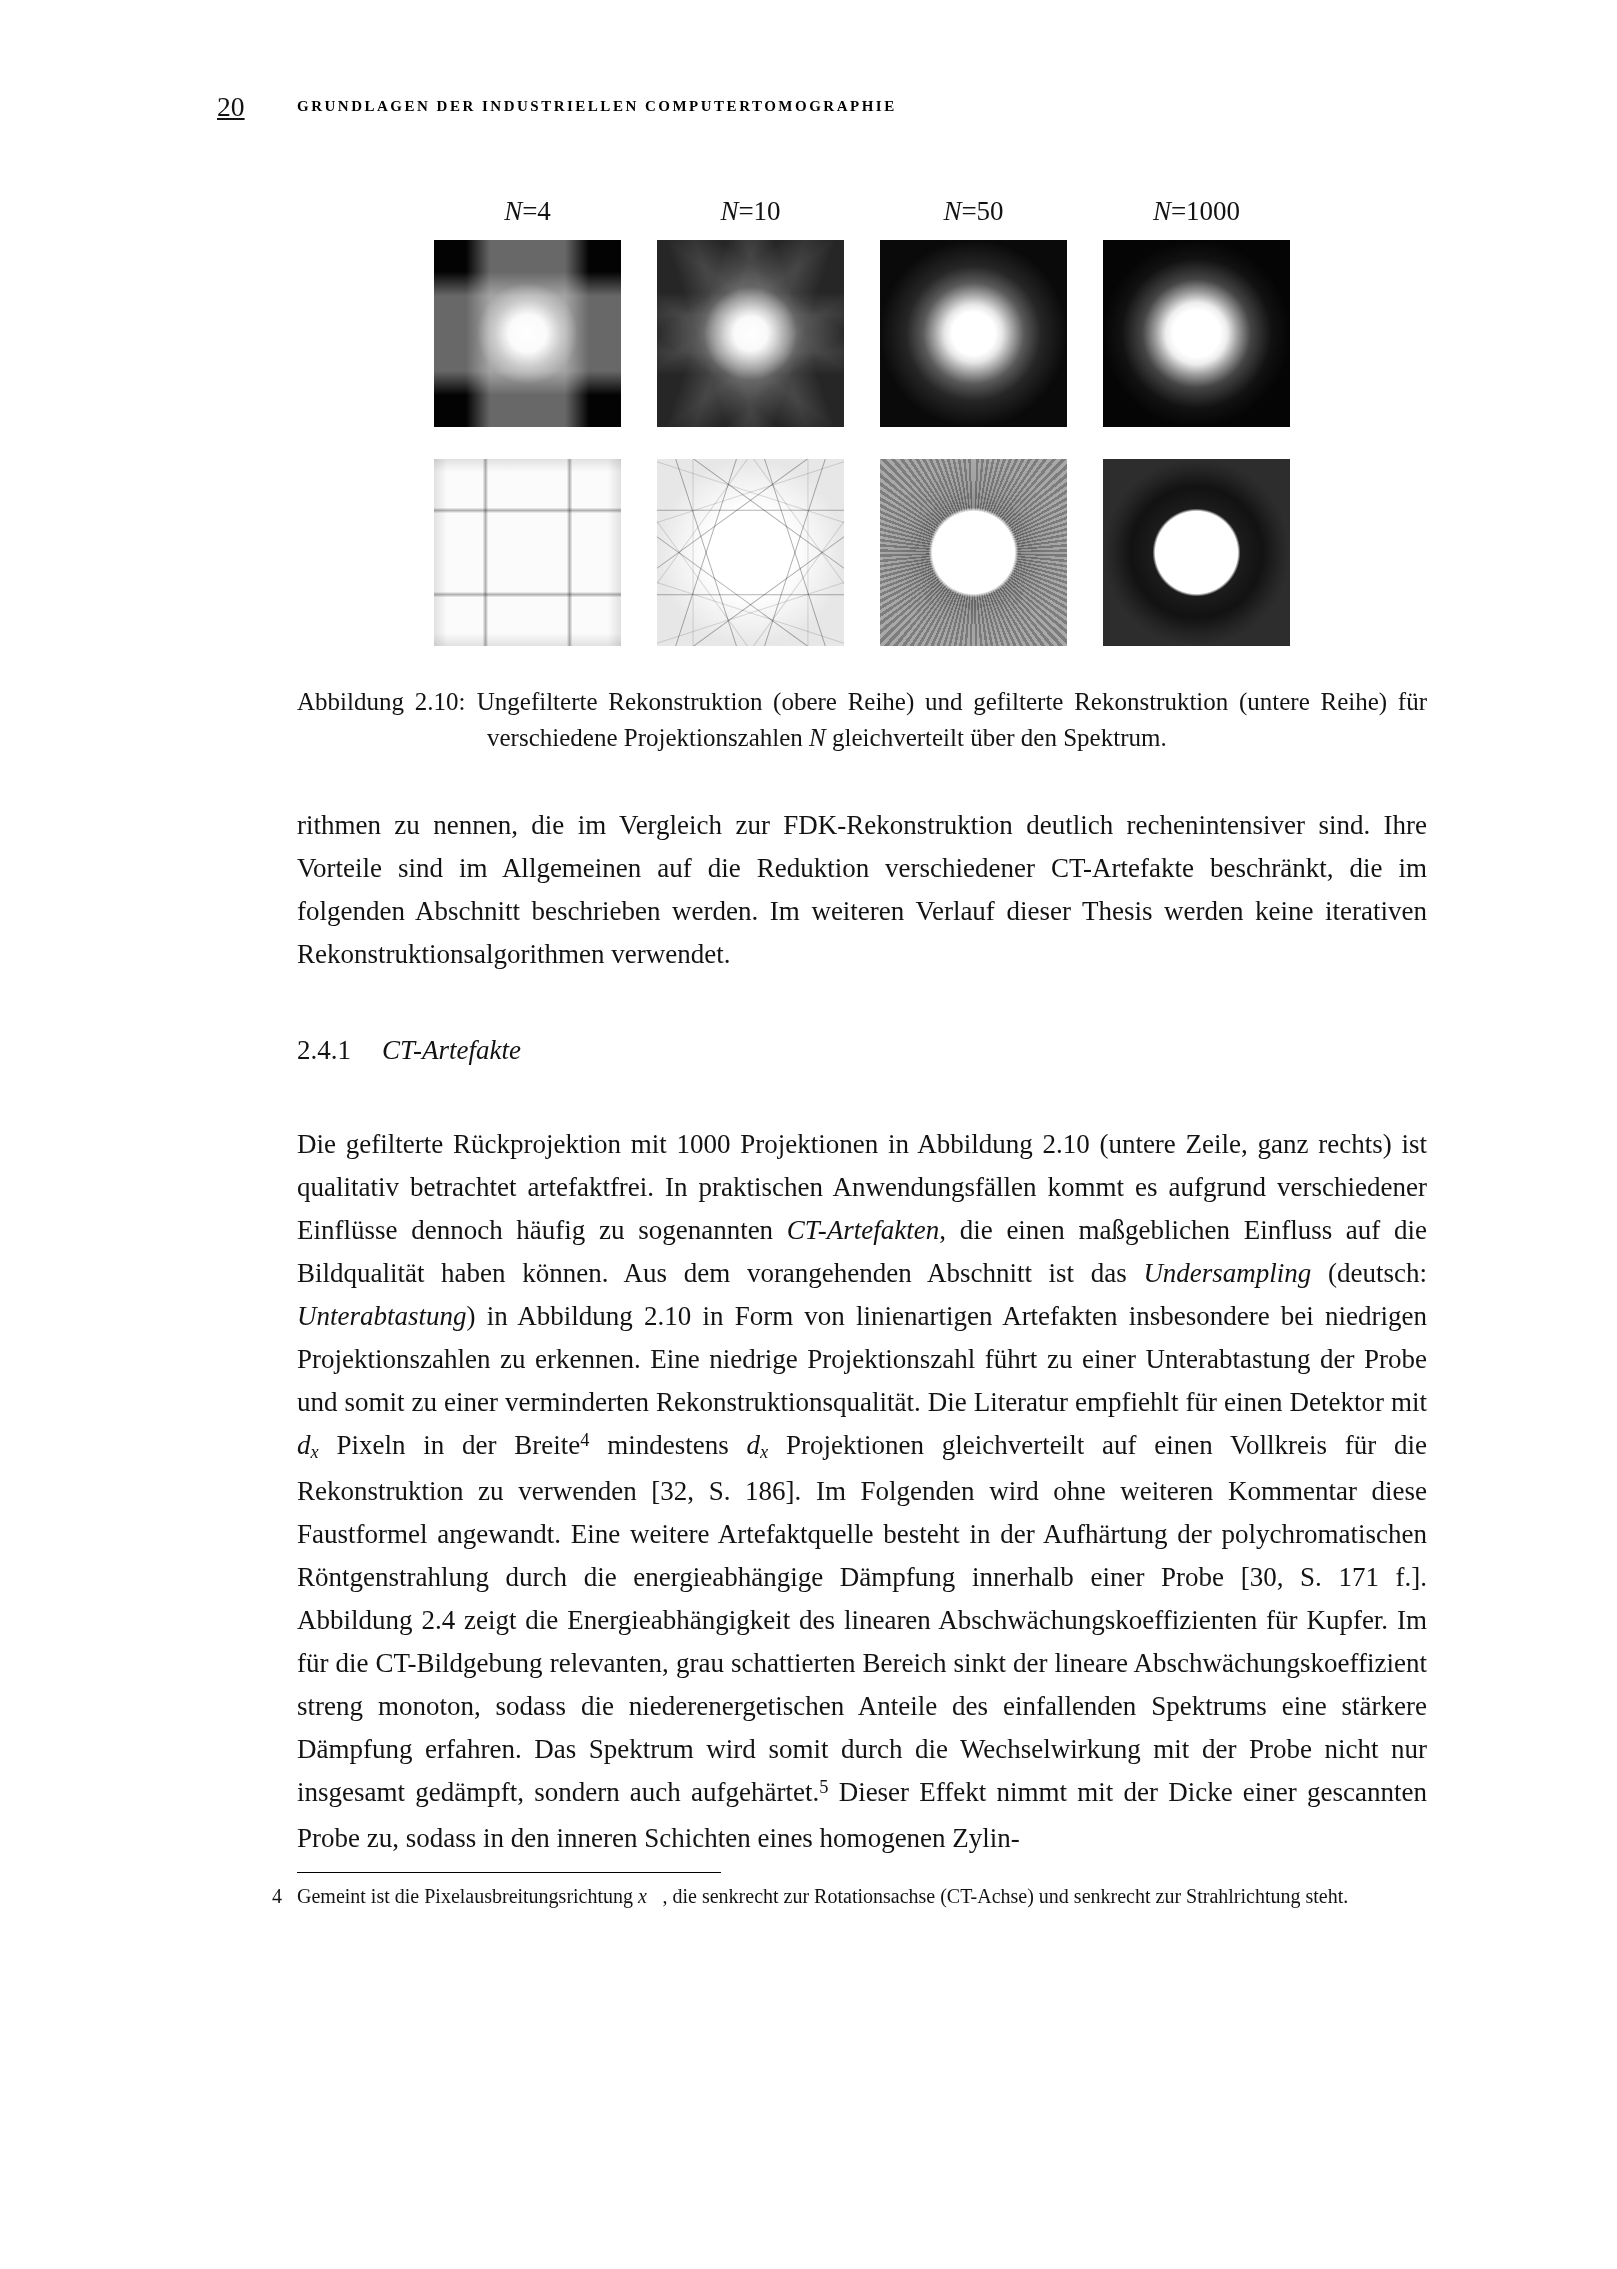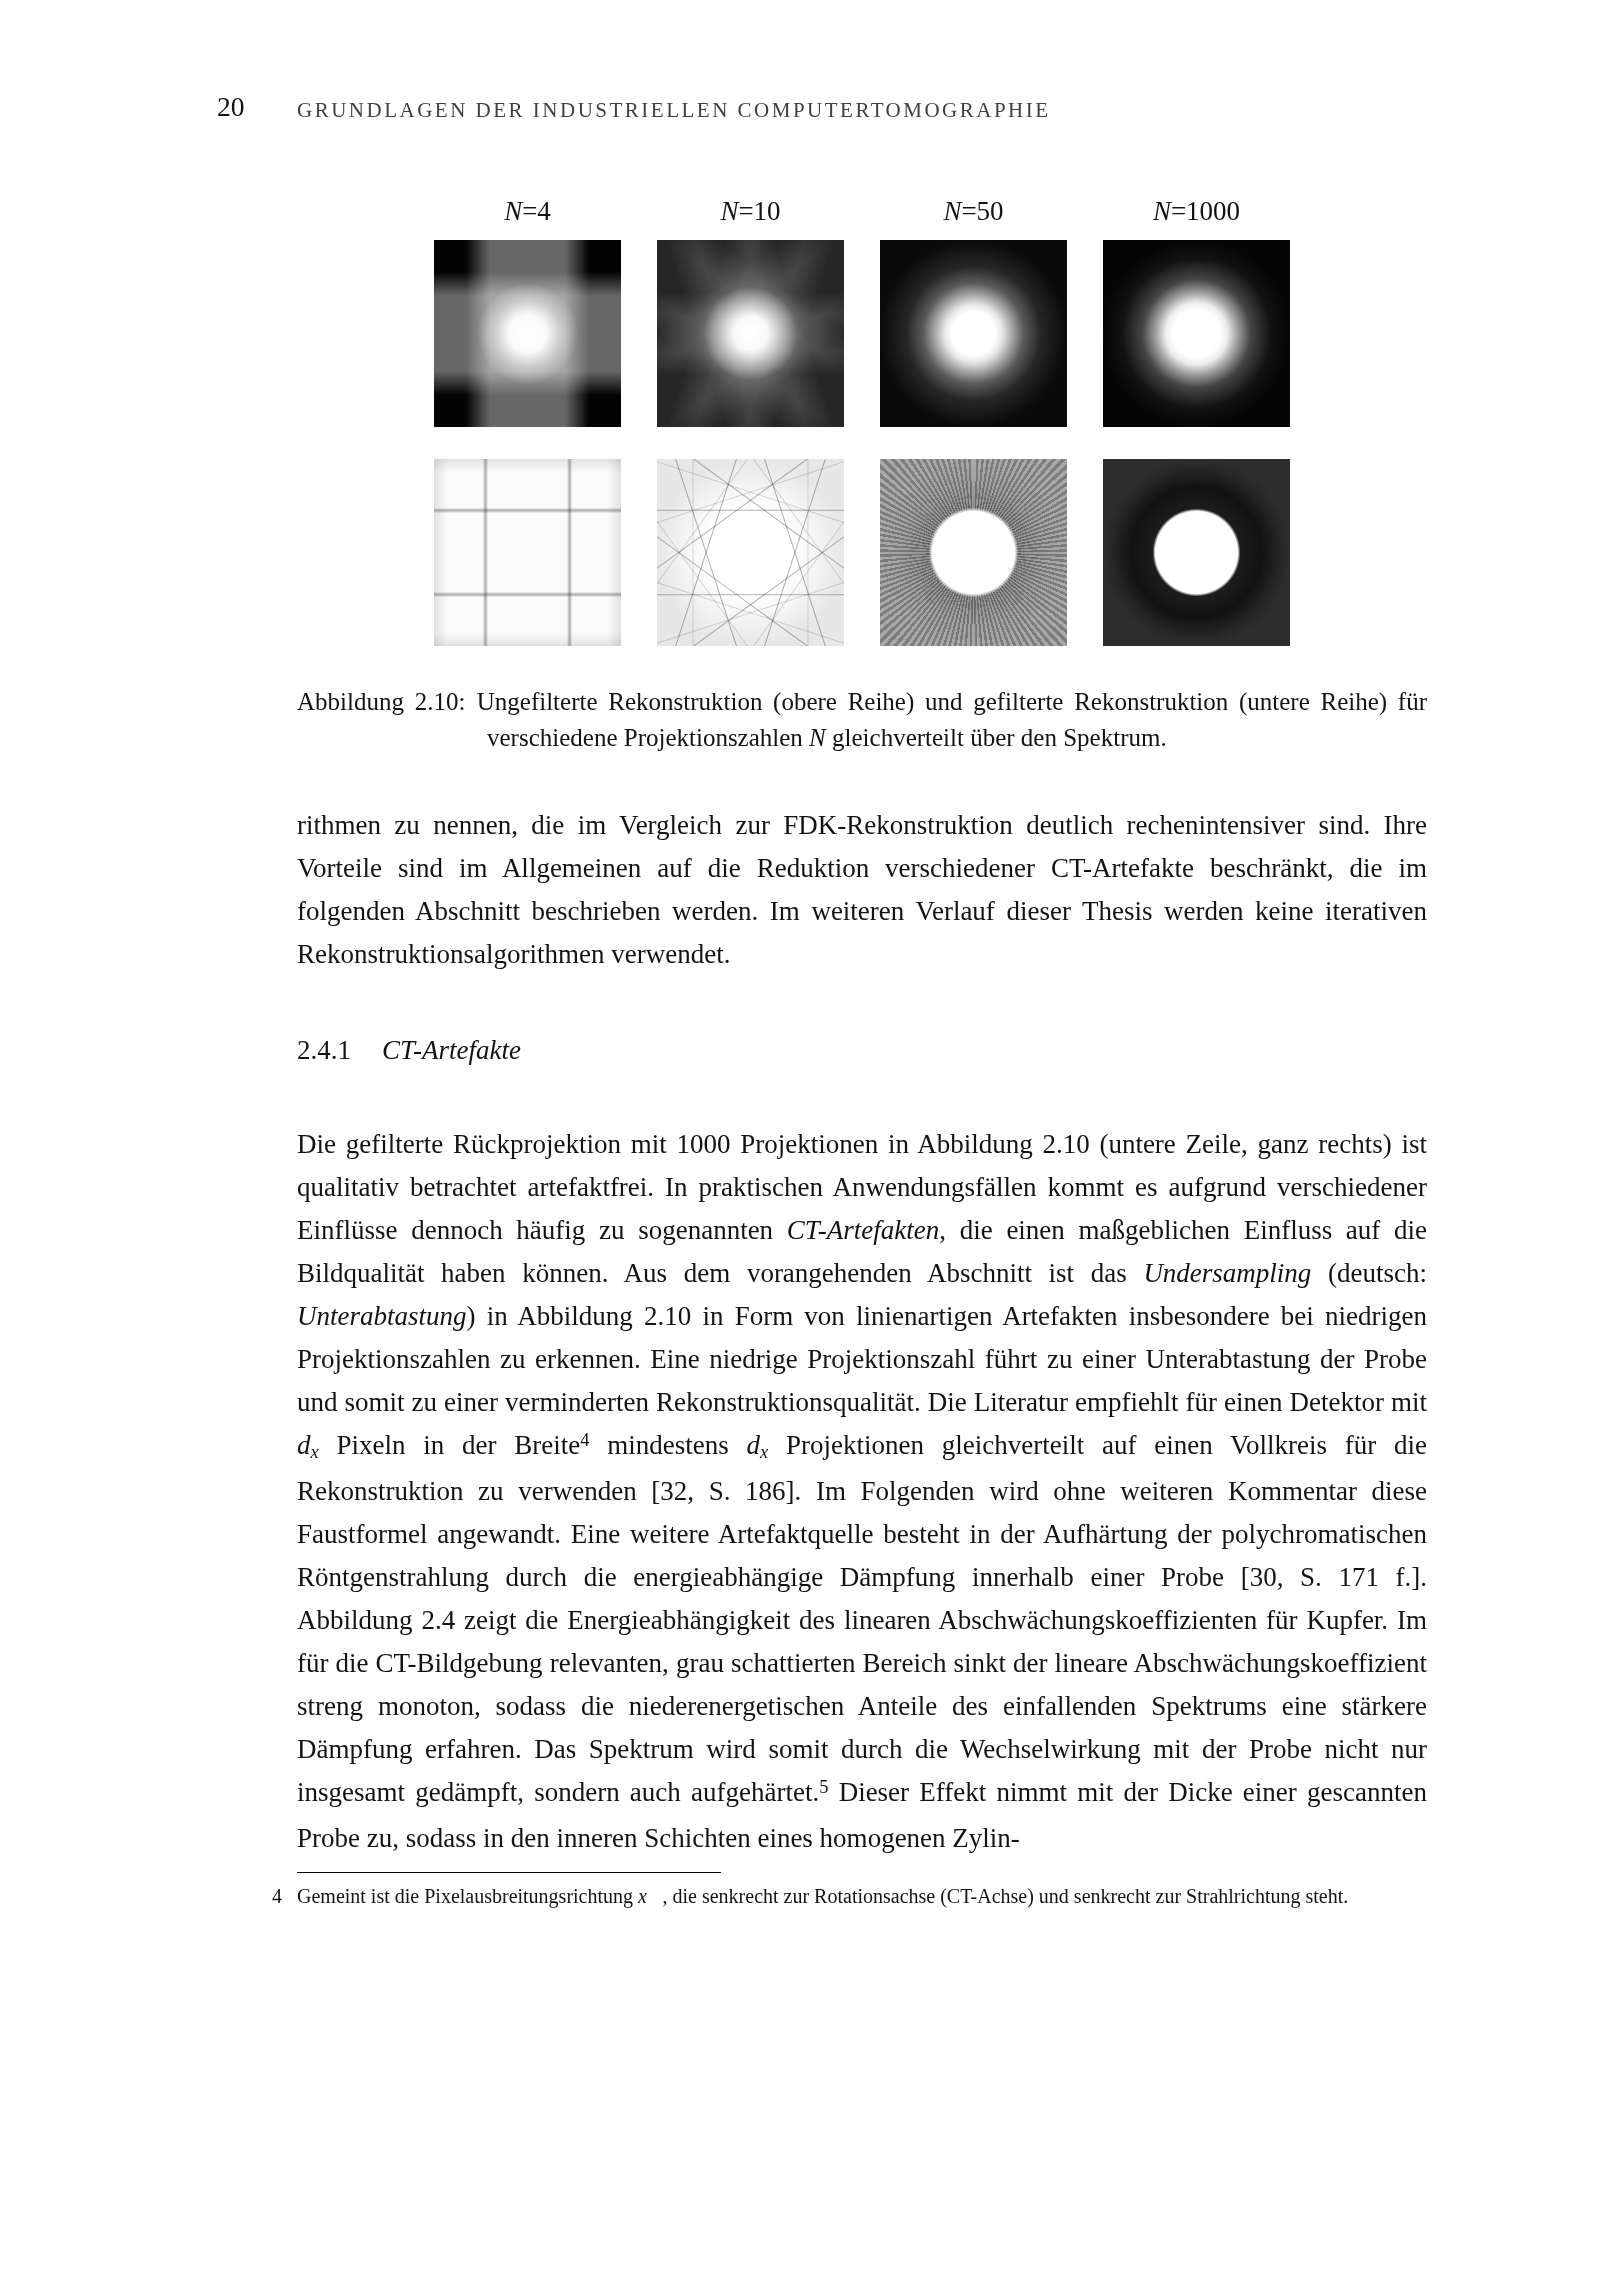--- a/index.html
+++ b/index.html
@@ -7,22 +7,22 @@
   html, body { background:#ffffff; }
   body { width:1618px; font-family:"Liberation Serif", serif; color:#131313; }
 
   .page {
     width:1618px; height:2269px; background:#ffffff;
     padding:91px 191px 0 297px; overflow:hidden; position:relative;
   }
 
   
   .running-header { position:relative; height:38px; }
-  .page-num { position:absolute; left:-80px; top:0; font-size:27.6px; }
-  .header-title { position:absolute; left:0; top:6.7px; font-size:21px; letter-spacing:2.5px; color:#404040; }
+  .page-num { position:absolute; left:-80px; top:0; font-size:27.6px;text-decoration:underline; }
+  .header-title { position:absolute; left:0; top:6.7px; font-size:15px; letter-spacing:2.5px; color:#000000;font-weight:bold; }
 
   
   .figure { margin-top:67px; width:1130px; }
   .fig-labels, .fig-row { display:flex; justify-content:center; gap:36px; }
   .fig-labels { margin-bottom:13.3px; }
   .fig-label { width:187px; text-align:center; font-size:27px; }
   .fig-row { margin-bottom:32px; }
   .fig-row.last { margin-bottom:0; }
   .tile { width:187px; height:187px; position:relative; overflow:hidden; }
 

